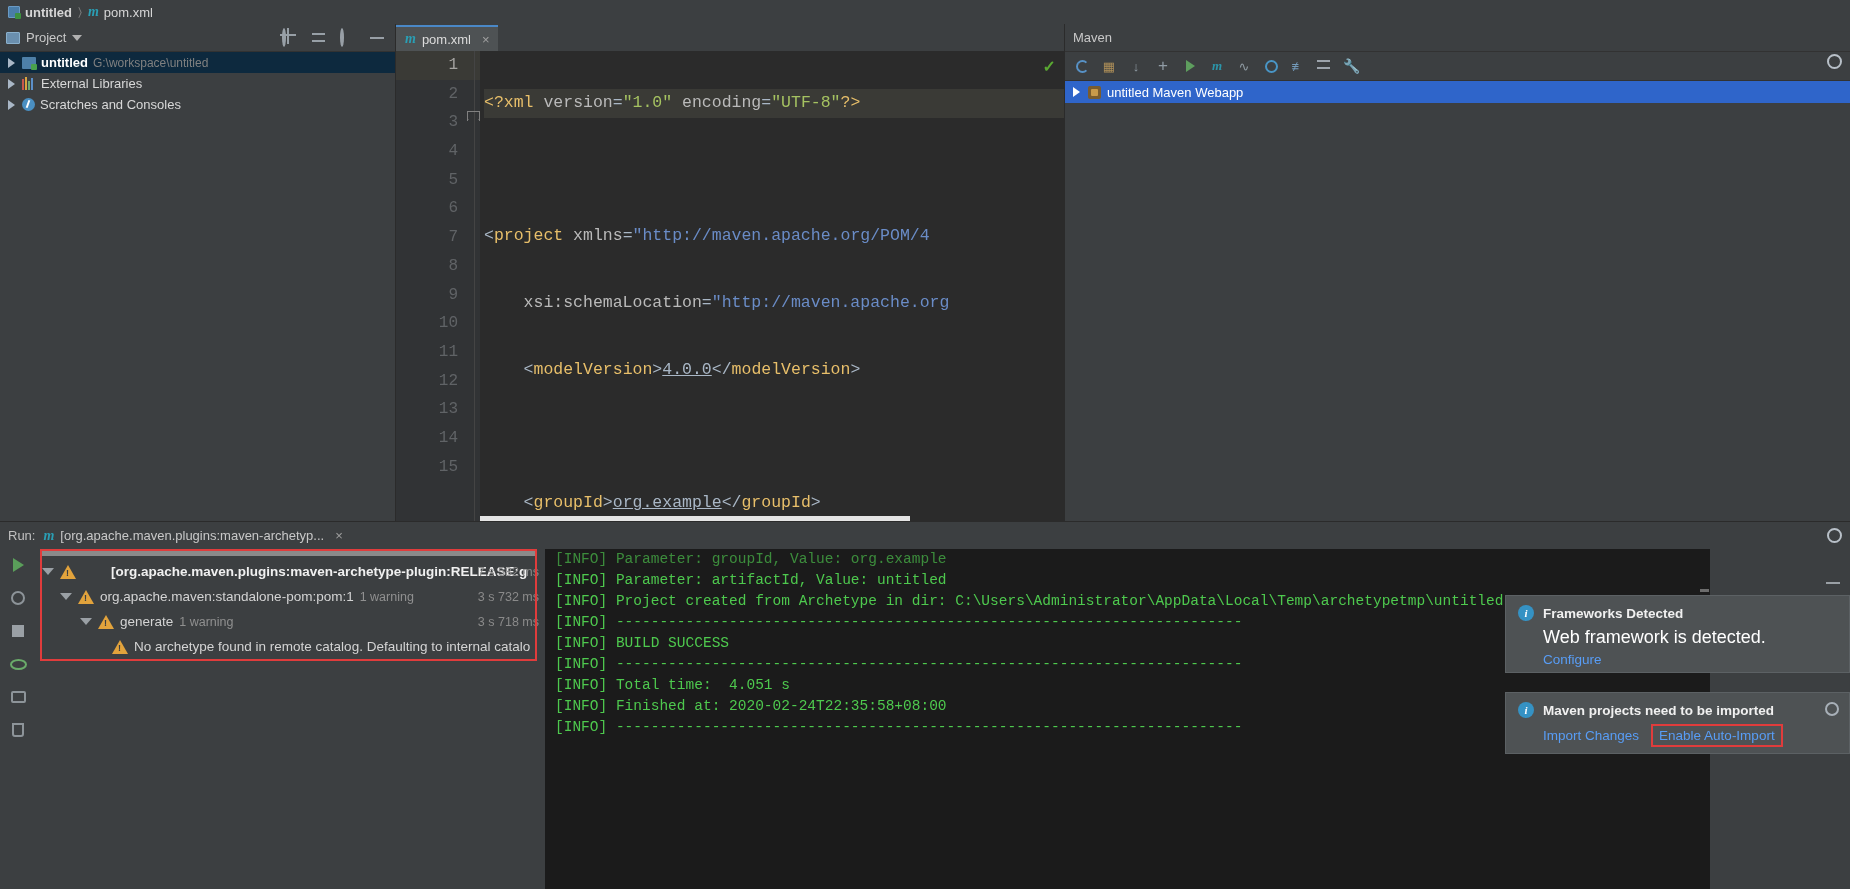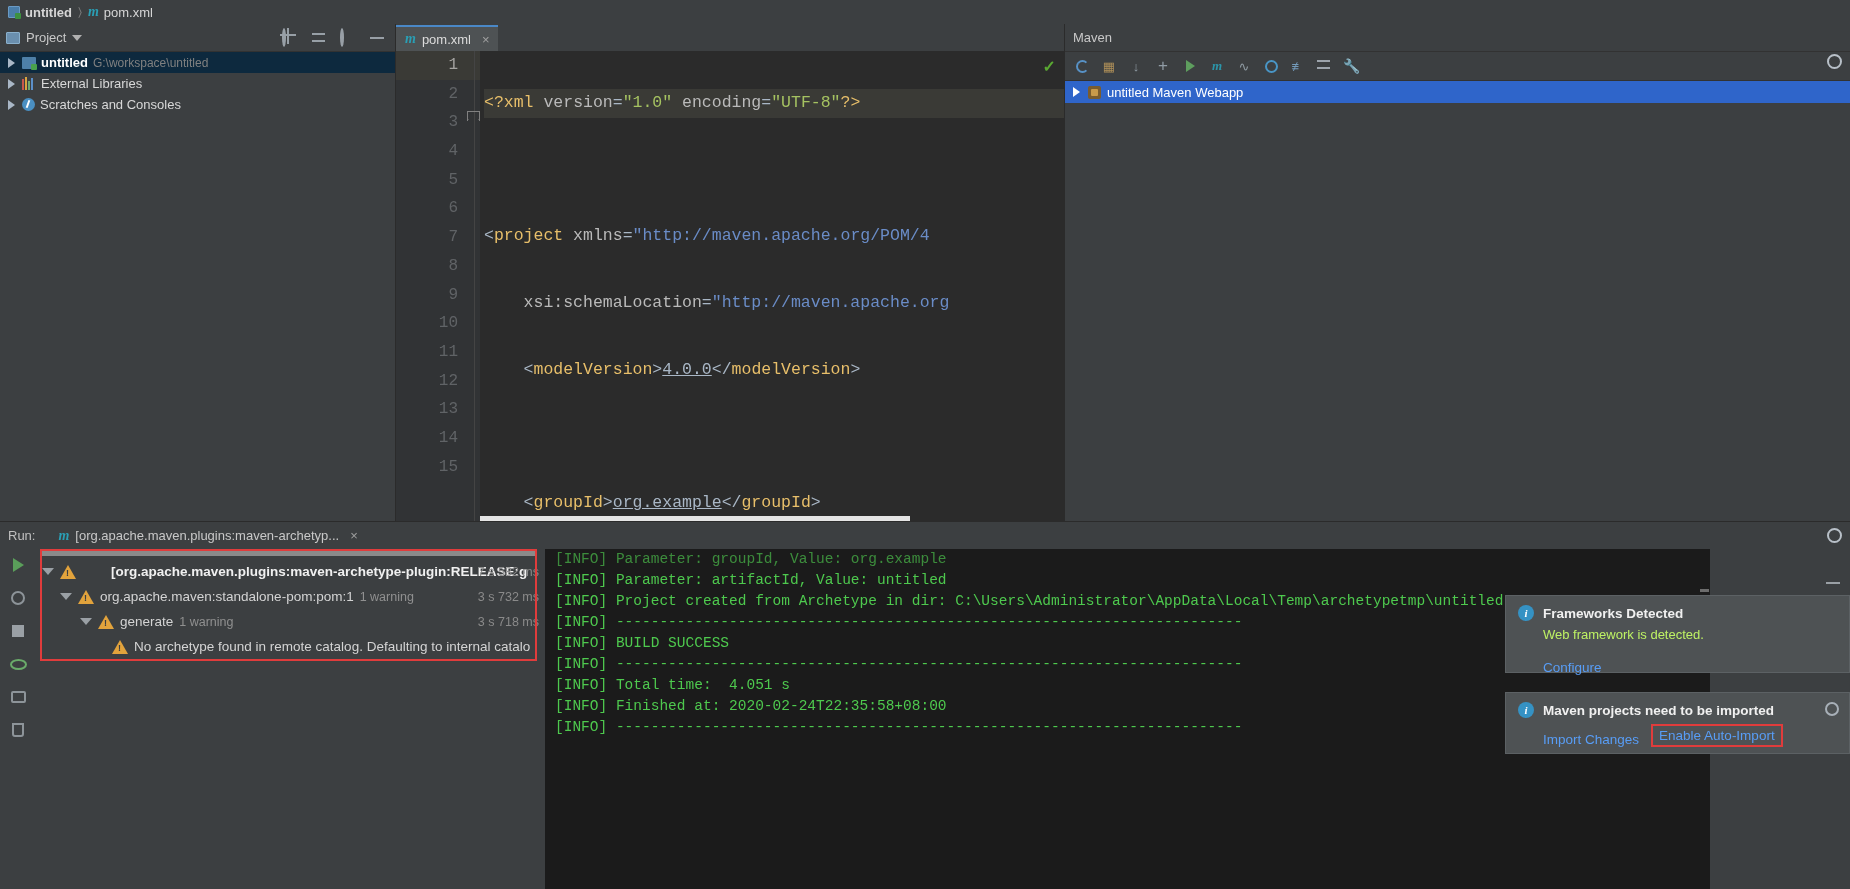--- a/index.html
+++ b/index.html
@@ -211,21 +211,21 @@
 
   
   #run-panel {
     position: absolute; left: 0; top: 521px; width: 1850px; height: 368px;
     background: #3c3f41; border-top: 1px solid #2b2b2b;
   }
   #run-header {
     height: 27px; display: flex; align-items: center; padding: 0 8px;
     justify-content: space-between;
   }
-  #run-header-left { display: flex; align-items: center; gap: 23px; justify-content: center; }
+  #run-header-left { display: flex; align-items: center; gap: 8px; justify-content: center; }
   #run-label { color: #c0c0c0; font-size: 13px; }
   #run-config-tab { display: flex; align-items: center; gap: 6px; }
   #run-config-name { color: #c8c8c8; font-size: 13px; }
   #run-side-toolbar {
     position: absolute; left: 0; top: 27px; width: 36px; height: 341px;
     display: flex; flex-direction: column; align-items: center; padding-top: 6px; gap: 13px;
   }
   .side-ico {
     width: 20px; height: 20px; position: relative;
     display: flex; align-items: center; justify-content: center;
@@ -301,22 +301,22 @@
   #balloon-frameworks { right: 0px; top: 595px; height: 78px; }
   #balloon-maven { right: 0px; top: 692px; height: 62px; }
   .bl-head { display: flex; align-items: center; gap: 9px; margin-bottom: 6px; }
   .info-ico {
     width: 16px; height: 16px; border-radius: 50%; background: #3592c4;
     color: #fff; font-size: 11px; font-weight: bold; font-style: italic;
     display: flex; align-items: center; justify-content: center;
     font-family: "Liberation Serif", serif;
   }
   .bl-title { font-weight: bold; color: #f0f0f0; font-size: 13.5px; }
-  .bl-body { color: #bef264; font-size: 13px; padding-left: 25px; margin-bottom: 18px; }
-  .bl-links { padding-left: 25px; display: flex; align-items: flex-end; gap: 8px; }
+  .bl-body { color: #ffffff; font-size: 18px; padding-left: 25px; margin-bottom: 4px; }
+  .bl-links { padding-left: 25px; display: flex; align-items: center; gap: 8px; }
   .bl-link { color: #589df6; font-size: 13.5px; cursor: pointer; }
   .bl-link.boxed {
     border: 2px solid #e03c3c; padding: 2px 6px; margin-left: 4px;
   }
   .bl-gear {
     position: absolute; right: 10px; top: 9px; width: 14px; height: 14px;
     border: 2px solid #a8b0b8; border-radius: 50%;
   }
   #settings-gear-top-right {
     position: absolute; right: 8px; top: 30px; width: 15px; height: 15px;

